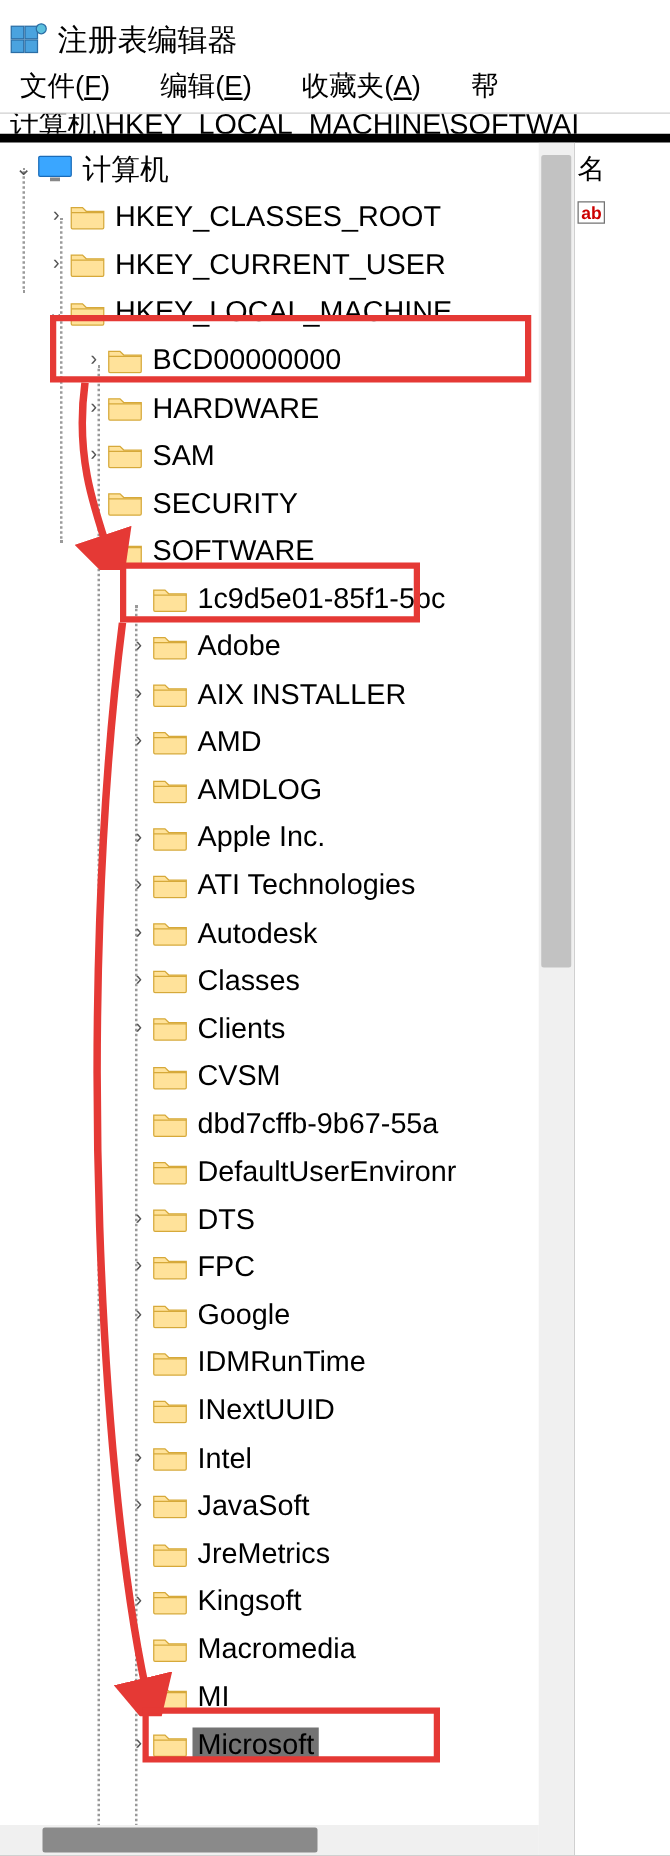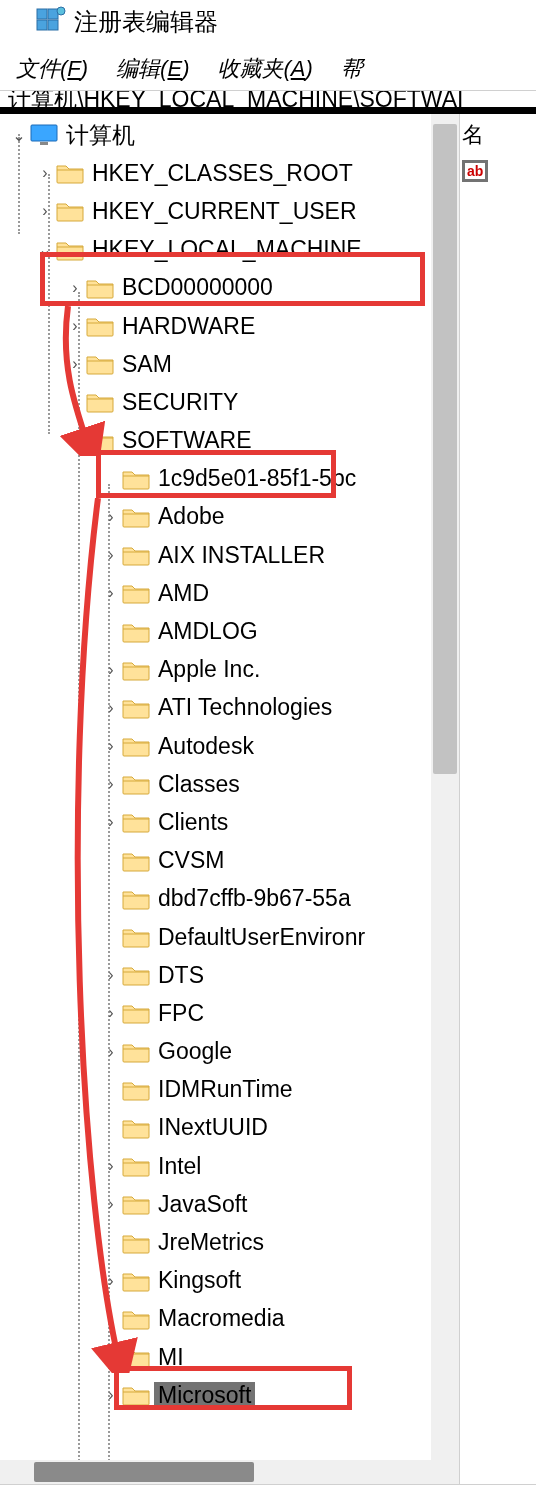--- a/index.html
+++ b/index.html
@@ -9,40 +9,40 @@
     font-size: 20px;
     background: #fff;
     color: #000;
     width: 536px;
     height: 1485px;
     overflow: hidden;
   }
   .window { width: 536px; height: 1485px; display: flex; flex-direction: column; position: relative; }
 
   
-  .titlebar { display: flex; align-items: flex-start; height: 48px; padding: 6px 8px 0 8px; margin-left: 28px; }
+  .titlebar { display: flex; align-items: flex-end; height: 48px; padding: 6px 8px 0 8px; }
   .titlebar .app-icon { width: 30px; height: 30px; margin-right: 8px; position: relative; }
   .app-icon svg { width: 30px; height: 30px; }
   .titlebar .title { font-size: 24px; }
 
   
-  .menubar { display: flex; align-items: flex-start; height: 42px; padding: 2px 4px; gap: 4px; font-size: 22px; font-style: italic;}
+  .menubar { display: flex; align-items: flex-start; height: 42px; padding: 2px 4px; gap: 16px; font-size: 22px;}
   .menubar .menu-item { padding: 4px 12px; white-space: nowrap; }
   .menubar .menu-item u { text-decoration: underline; }
 
   
   .addressbar { border-top: 1px solid #d0d0d0; border-bottom: 7px solid #000000; padding: 4px 8px; font-size: 23px; white-space: nowrap; overflow: hidden; height: 24px; display:flex; align-items:center;}
   
   
   .main { flex: 1 1 auto; display: flex; overflow: hidden; border-bottom: 1px solid #d0d0d0;}
   .tree-pane { position: relative; width: 460px; border-right: 1px solid #d0d0d0; overflow: hidden; }
   .tree-scroll { position: absolute; inset: 0; overflow: hidden; }
   .right-pane { flex: 1; overflow: hidden; padding: 6px 2px; }
   .right-pane .col-header { font-size: 22px; white-space: nowrap; margin-bottom: 8px;}
-  .right-pane .ab-icon { font-size: 14px; color: #c00; border: 3px solid #737373; padding: 0 2px; font-weight: bold; background: #fff; display:inline-block;}
+  .right-pane .ab-icon { font-size: 14px; color: #c00; border: 1px solid #737373; padding: 0 2px; font-weight: bold; background: #fff; display:inline-block;}
 
   
   .tree { position: relative; padding: 2px 0 0 0; margin: 0; }
   .tree-row { display: flex; align-items: center; height: 38.2px; position: relative; white-space: nowrap; }
   .expander { width: 22px; text-align: center; color: #555; font-size: 16px; user-select: none; }
   .expander.blank { color: transparent; }
   .folder { width: 28px; height: 22px; margin-right: 4px; position: relative; flex: 0 0 28px;}
   .folder svg { width: 28px; height: 22px; display: block; }
   .pc-icon { width: 28px; height: 22px; margin-right: 4px; flex: 0 0 28px;}
   .pc-icon svg { width: 28px; height: 22px; display:block;}

